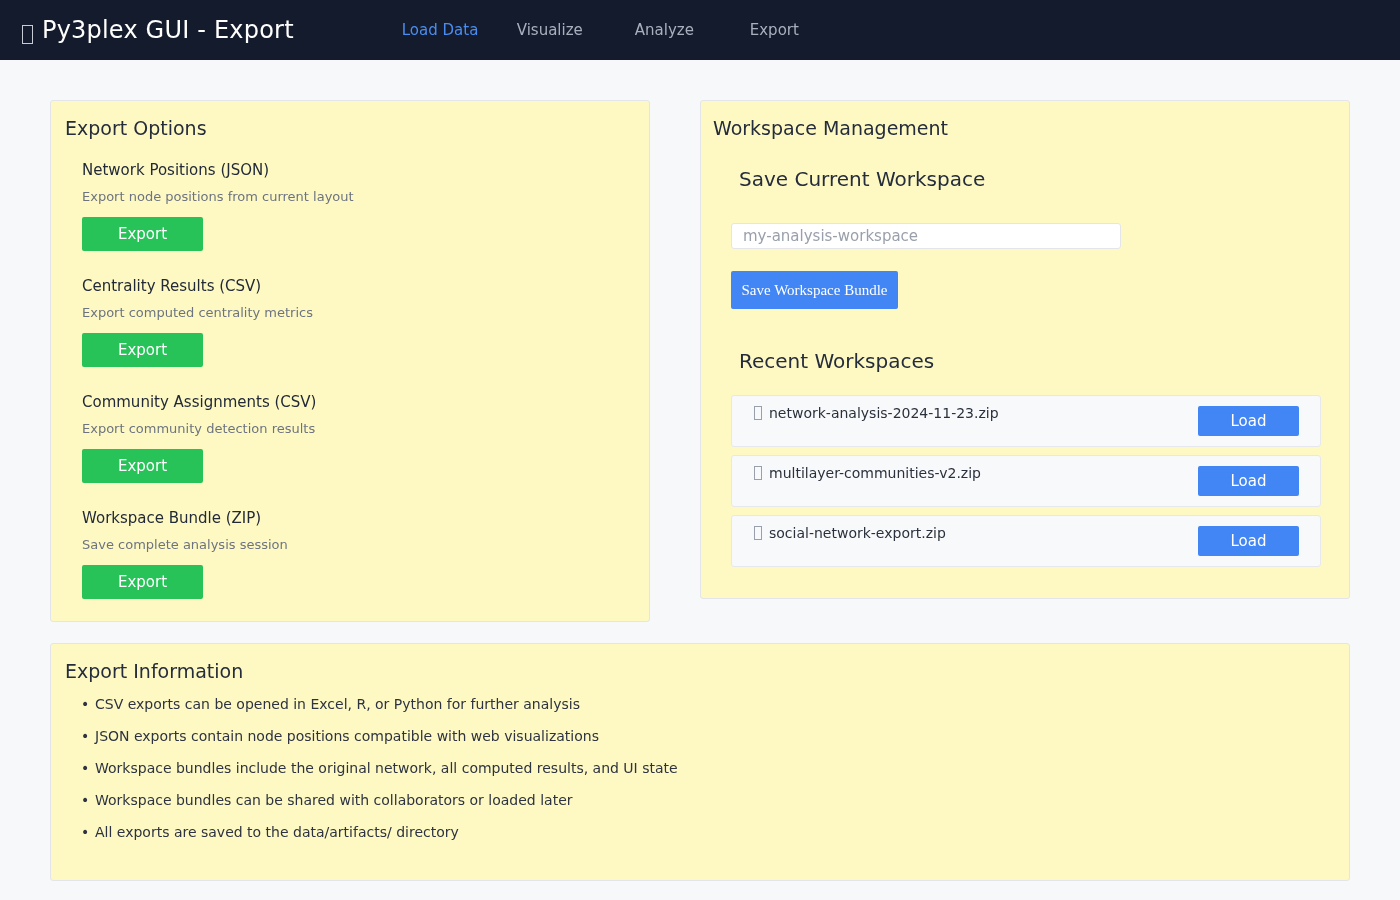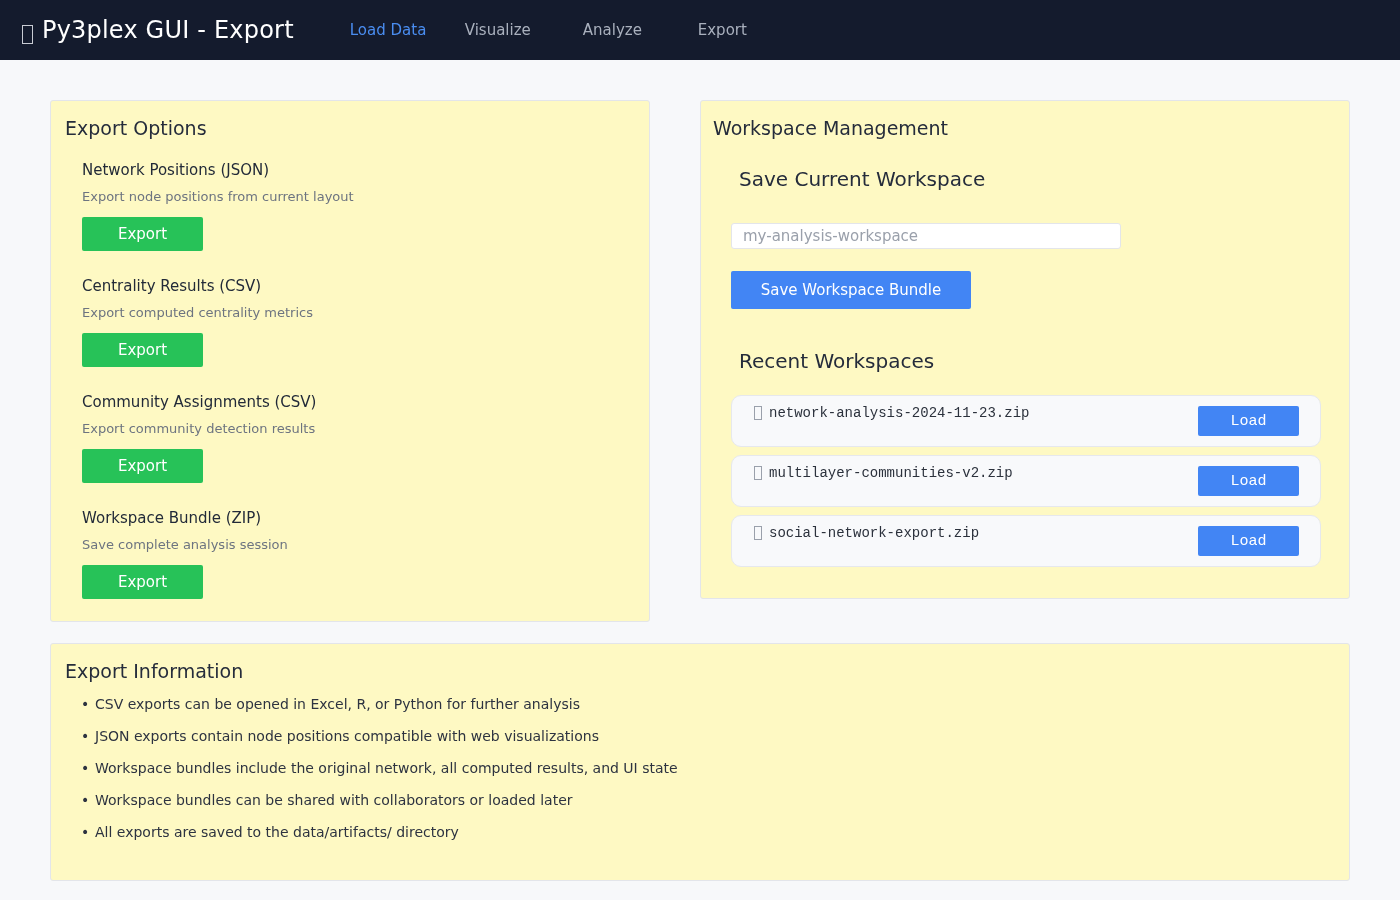--- a/index.html
+++ b/index.html
@@ -31,21 +31,21 @@
   }
   .tofu {
     display: inline-block;
     width: 11px; height: 19px;
     border: 1px solid #c9ccd4;
     vertical-align: -2px;
   }
   .navlinks {
     display: flex;
     align-items: center;
-    margin-left: 56px;
+    margin-left: 108px;
   }
   .navlink {
     font-size: 15px;
     color: #a9b0bd;
     text-decoration: none;
     white-space: nowrap;
     padding: 6px 0;
   }
   .navlink + .navlink { margin-left: 0; }
   .nav-0 { color: #4a8df0; width: 115px; }
@@ -101,21 +101,21 @@
   }
   .btn-green {
     background: #27c258;
     width: 121px; height: 34px;
     font-size: 15px;
   }
   .btn-blue {
     background: #4285f4;
     font-size: 15px;
   }
-  .btn-save { width: 240px; height: 38px; }
+  .btn-save { width: 167px; height: 38px; font-family: Liberation Serif, serif; }
   .btn-load { width: 101px; height: 30px; }
 
   
   .ws-inner { padding-left: 18px; }
   .sub-title {
     font-size: 20px;
     color: #252c3b;
     font-weight: 400;
     margin: 28px 0 0 8px;
   }
@@ -134,28 +134,27 @@
   .ws-input::placeholder { color: #9aa0ab; }
   .btn-save { margin-top: 22px; }
   .sub-title.recent { margin-top: 40px; }
 
   .ws-list { margin-top: 22px; }
   .ws-item {
     width: 590px;
     height: 52px;
     background: #f8f9fb;
     border: 1px solid #e6e8ed;
-    border-radius: 10px;
+    border-radius: 3px;
     display: flex;
     align-items: center;
     justify-content: space-between;
     padding: 0 21px 0 22px;
     margin-bottom: 8px;
     position: relative;
-    font-family: Liberation Mono, monospace;
   }
   .ws-file {
     font-size: 14px;
     color: #2b313c;
     display: flex;
     align-items: center;
     gap: 7px;
     position: relative;
     top: -8px;
   }

